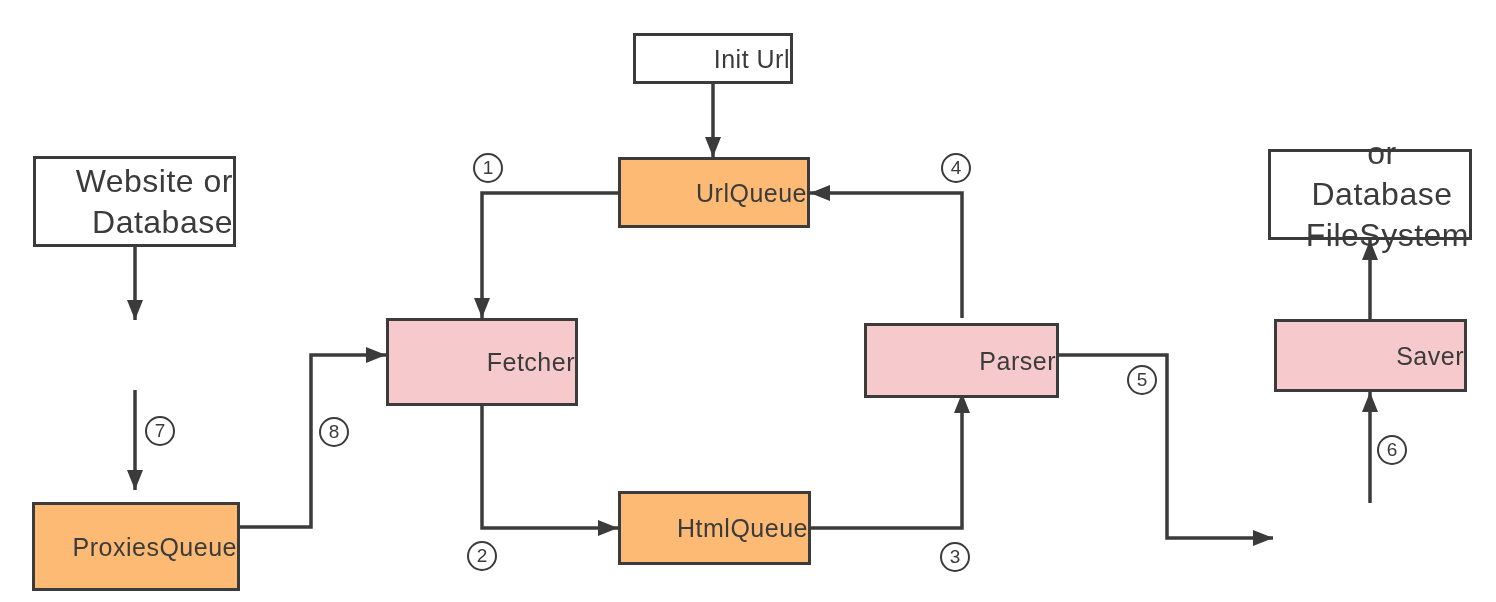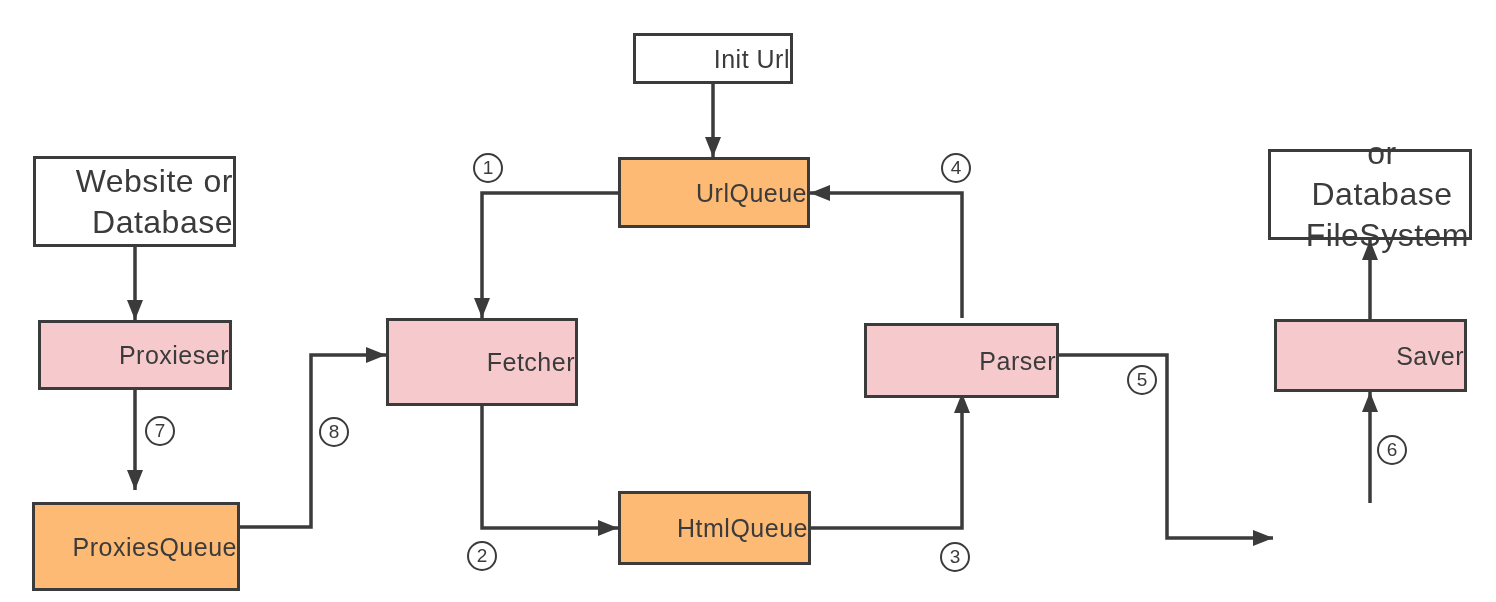--- a/index.html
+++ b/index.html
@@ -57,23 +57,20 @@
 
   <div class="node fill-queue" style="left:618px;top:157px;width:192px;height:71px">
     <span>UrlQueue</span>
   </div>
 
   <div class="node fill-io two-line" style="left:33px;top:156px;width:203px;height:91px">
     <span>Website or</span>
     <span>Database</span>
   </div>
 
-  <div class="node fill-worker" style="left:38px;top:320px;width:194px;height:70px">
-    <span>Proxieser</span>
-  </div>
 
   <div class="node fill-queue" style="left:32px;top:502px;width:208px;height:89px">
     <span>ProxiesQueue</span>
   </div>
 
   <div class="node fill-worker" style="left:386px;top:318px;width:192px;height:88px">
     <span>Fetcher</span>
   </div>
 
   <div class="node fill-queue" style="left:618px;top:491px;width:193px;height:74px">

